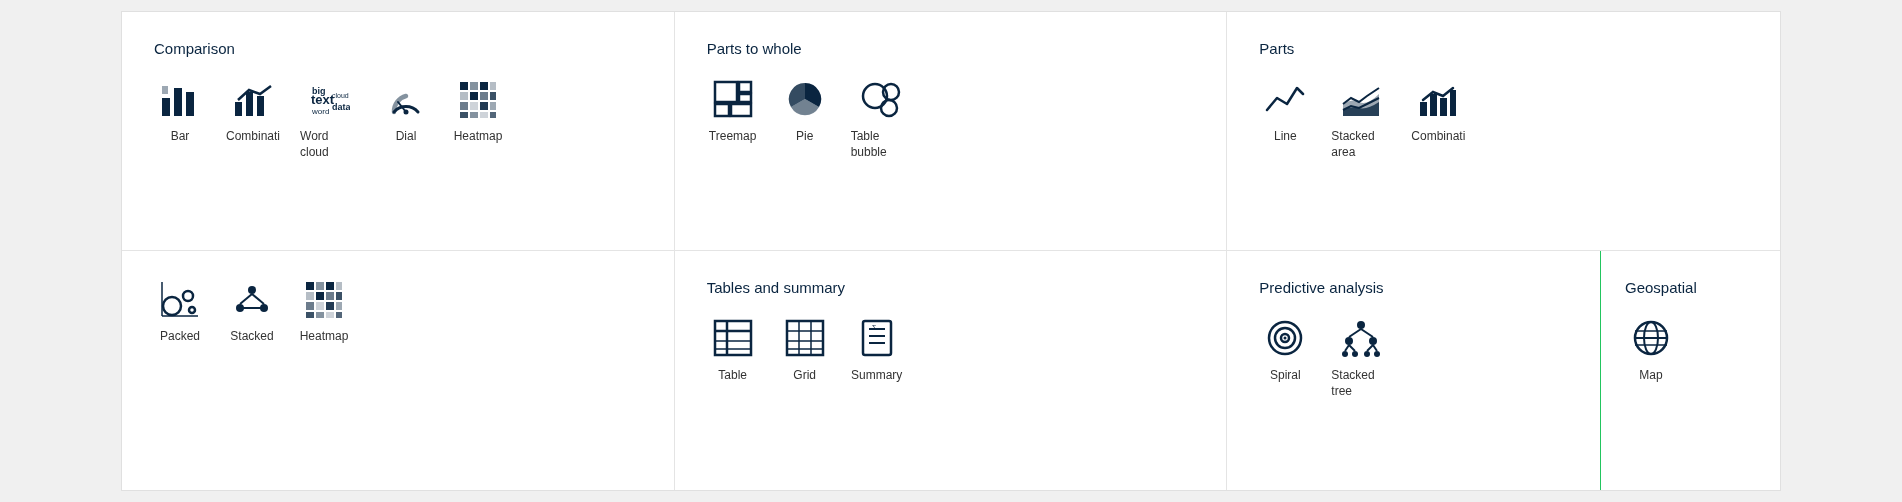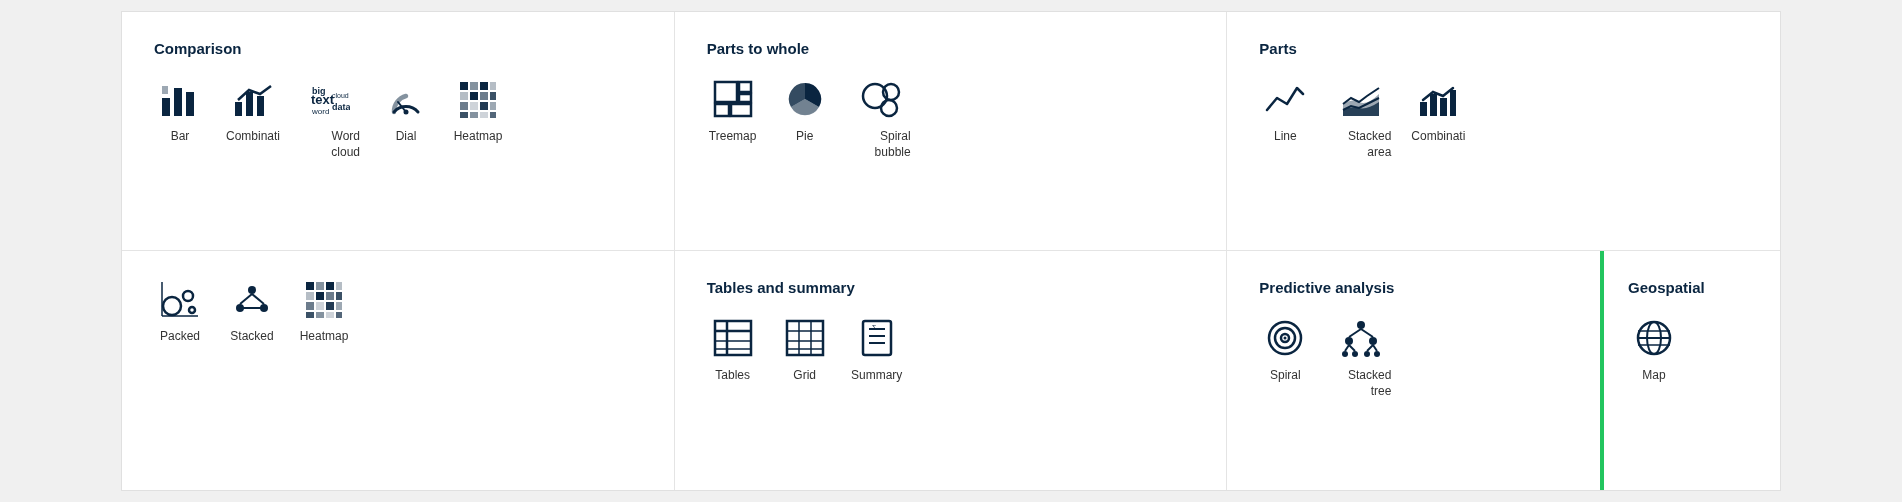--- a/index.html
+++ b/index.html
@@ -29,21 +29,21 @@
     .section:nth-child(4) { border-bottom: none; }
     .section:nth-child(5) { border-bottom: none; }
     .section:nth-child(6) {
       border-right: none;
       border-bottom: none;
       display: grid;
       grid-template-columns: 1fr 1fr;
     }
     .section-title {
       font-size: 15px;
-      font-weight: 700;
+      font-weight: 400;
       color: #0a2540;
       margin-bottom: 22px;
     }
     .chart-items {
       display: flex;
       flex-direction: row;
       align-items: flex-start;
       gap: 20px;
       flex-wrap: wrap;
     }
@@ -64,21 +64,21 @@
       color: #0a2540;
     }
     .chart-icon svg {
       width: 40px;
       height: 38px;
       fill: #0a2540;
     }
     .chart-label {
       font-size: 12px;
       color: #333;
-      text-align: right;
+      text-align: left;
       line-height: 1.3;
       max-width: 60px;
     }
     .sub-section {
       padding: 0;
     }
     .sub-section + .sub-section {
       border-left: 1px solid #e4e4e4;
       padding-left: 24px;
       margin-left: 8px;
@@ -199,21 +199,21 @@
       </div>
 
       <div class="chart-item">
         <div class="chart-icon">
           <svg viewBox="0 0 40 38" fill="none" xmlns="http://www.w3.org/2000/svg">
             <circle cx="14" cy="16" r="12" stroke="#0a2540" stroke-width="2.5" fill="none"></circle>
             <circle cx="30" cy="12" r="8" stroke="#0a2540" stroke-width="2.5" fill="none"></circle>
             <circle cx="28" cy="28" r="8" stroke="#0a2540" stroke-width="2.5" fill="none"></circle>
           </svg>
         </div>
-        <span class="chart-label">Spiral bubble</span>
+        <span class="chart-label">Table bubble</span>
       </div>
 
     </div>
   </div>
 
   <div class="section" style="border-right: none;">
     <div class="section-title">Parts</div>
     <div class="chart-items">
 
       <div class="chart-item">
@@ -317,21 +317,21 @@
       <div class="chart-item">
         <div class="chart-icon">
           <svg viewBox="0 0 40 38" fill="none" xmlns="http://www.w3.org/2000/svg">
             <rect x="2" y="2" width="36" height="34" stroke="#0a2540" stroke-width="2.5" fill="none"></rect>
             <line x1="2" y1="12" x2="38" y2="12" stroke="#0a2540" stroke-width="2.5"></line>
             <line x1="14" y1="2" x2="14" y2="36" stroke="#0a2540" stroke-width="2.5"></line>
             <line x1="2" y1="22" x2="38" y2="22" stroke="#0a2540" stroke-width="1.5"></line>
             <line x1="2" y1="30" x2="38" y2="30" stroke="#0a2540" stroke-width="1.5"></line>
           </svg>
         </div>
-        <span class="chart-label">Tables</span>
+        <span class="chart-label">Table</span>
       </div>
 
       <div class="chart-item">
         <div class="chart-icon">
           <svg viewBox="0 0 40 38" fill="none" xmlns="http://www.w3.org/2000/svg">
             <rect x="2" y="2" width="36" height="34" stroke="#0a2540" stroke-width="2.5" fill="none"></rect>
             <line x1="2" y1="12" x2="38" y2="12" stroke="#0a2540" stroke-width="1.5"></line>
             <line x1="2" y1="22" x2="38" y2="22" stroke="#0a2540" stroke-width="1.5"></line>
             <line x1="2" y1="30" x2="38" y2="30" stroke="#0a2540" stroke-width="1.5"></line>
             <line x1="14" y1="2" x2="14" y2="36" stroke="#0a2540" stroke-width="1.5"></line>
@@ -392,21 +392,21 @@
               <line x1="32" y1="26" x2="26" y2="32" stroke="#0a2540" stroke-width="2"></line>
               <line x1="32" y1="26" x2="36" y2="32" stroke="#0a2540" stroke-width="2"></line>
             </svg>
           </div>
           <span class="chart-label">Stacked tree</span>
         </div>
 
       </div>
     </div>
 
-    <div class="sub-section" style="padding: 28px 24px 24px 24px; border-left: 4px solid #22c55e; flex: 0 0 180px;">
+    <div class="sub-section" style="padding: 28px 24px 24px 24px; border-left: 1px solid #22c55e; flex: 0 0 180px;">
       <div class="section-title">Geospatial</div>
       <div class="chart-items">
 
         <div class="chart-item">
           <div class="chart-icon">
             <svg viewBox="0 0 40 38" fill="none" xmlns="http://www.w3.org/2000/svg">
               <ellipse cx="20" cy="19" rx="16" ry="16" stroke="#0a2540" stroke-width="2.5" fill="none"></ellipse>
               <ellipse cx="20" cy="19" rx="7" ry="16" stroke="#0a2540" stroke-width="2" fill="none"></ellipse>
               <line x1="4" y1="19" x2="36" y2="19" stroke="#0a2540" stroke-width="2"></line>
               <line x1="4" y1="12" x2="36" y2="12" stroke="#0a2540" stroke-width="1.5"></line>

